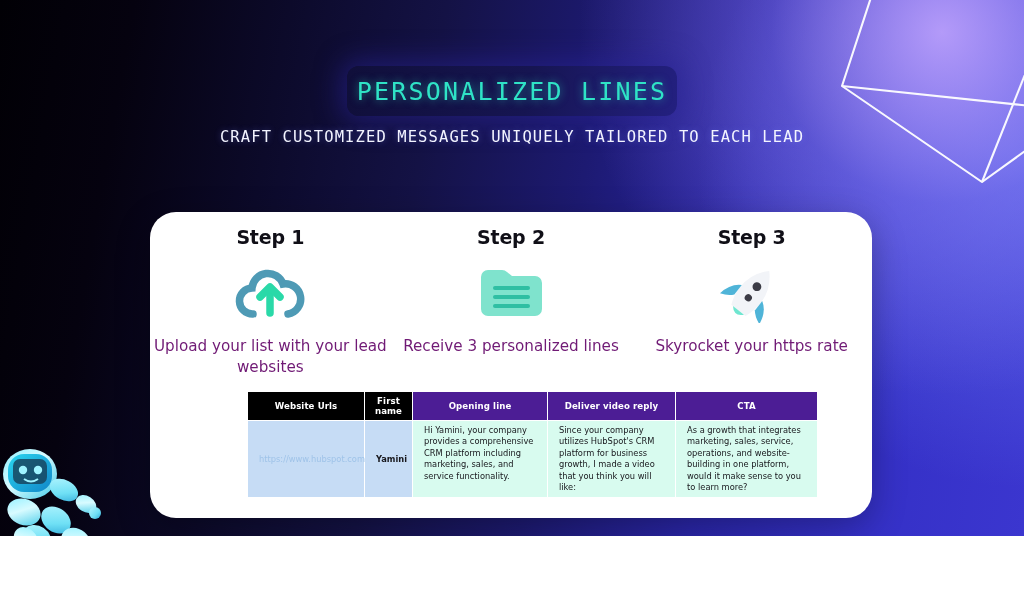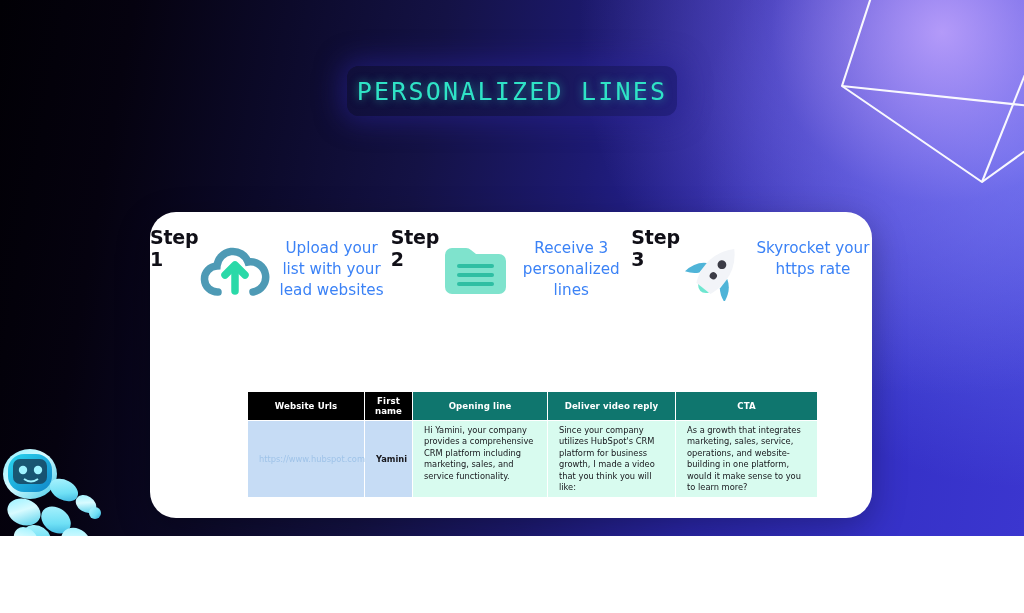--- a/index.html
+++ b/index.html
@@ -103,22 +103,22 @@
   .steps {
     position: absolute;
     left: 0;
     top: 14px;
     width: 722px;
     display: flex;
   }
   .step {
     flex: 1 1 0;
     display: flex;
-    flex-direction: row;
-    align-items: flex-start;
+    flex-direction: column;
+    align-items: center;
   }
   .step-title {
     font-family: "DejaVu Sans", sans-serif;
     font-size: 19px;
     font-weight: 700;
     color: #100f17;
     letter-spacing: -0.2px;
   }
   .step-icon {
     height: 62px;
@@ -126,21 +126,21 @@
     display: flex;
     align-items: center;
     justify-content: center;
   }
   .step-caption {
     margin-top: 12px;
     text-align: center;
     font-family: "DejaVu Sans", sans-serif;
     font-size: 15.2px;
     line-height: 21px;
-    color: #3b82f6;
+    color: #701a75;
   }
 
   
   .sheet {
     position: absolute;
     left: 97px;
     top: 179px;
     width: 570px;
     border-collapse: collapse;
     table-layout: fixed;
@@ -149,21 +149,21 @@
   .sheet th {
     font-size: 8.6px;
     font-weight: 700;
     color: #ffffff;
     padding: 4px 2px;
     text-align: center;
     border: 1px solid #ffffff;
     letter-spacing: 0.1px;
   }
   .sheet th.dark  { background: #000000; }
-  .sheet th.teal  { background: #0f766e; }
+  .sheet th.teal  { background: #4c1d95; }
   .sheet td {
     font-size: 8.3px;
     line-height: 11.4px;
     vertical-align: middle;
     padding: 4px 11px;
     border: 1px solid #ffffff;
     color: #17171c;
   }
   .sheet td.blue  { background: #c6dcf5; }
   .sheet td.mint  { background: #d8fbef; vertical-align: top; }
@@ -241,20 +241,21 @@
 
     <g>
       <path d="M 96 138 q 12 4 10 16 q -4 14 -14 24 q 6 -16 1 -22 q -6 -6 -12 -2 q 4 -12 15 -16 z" fill="url(#jet)"></path>
       <path d="M 56 160 q 12 3 11 15 q -3 14 -13 25 q 6 -17 0 -22 q -6 -5 -12 -1 q 3 -12 14 -17 z" fill="url(#jet)"></path>
     </g>
   </svg>
 
   <div class="title-pill">
     <div class="title-text">PERSONALIZED LINES</div>
   </div>
+  <div class="subtitle">CRAFT CUSTOMIZED MESSAGES UNIQUELY TAILORED TO EACH LEAD</div>
 
   <div class="card">
 
     <div class="steps">
 
       <div class="step">
         <div class="step-title">Step 1</div>
         <div class="step-icon">
           <svg width="74" height="58" viewBox="0 0 74 58">
             <path d="M 20 50 a 13 13 0 0 1 -1 -26 a 16 16 0 0 1 31 -4 a 13 13 0 0 1 5 30" fill="none" stroke="#4e9ab5" stroke-width="7.5" stroke-linecap="round"></path>

